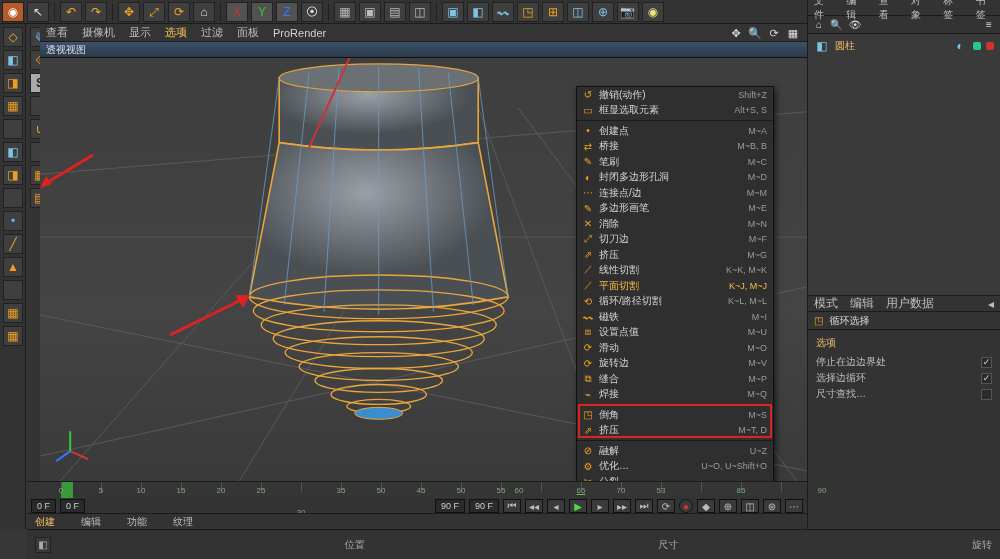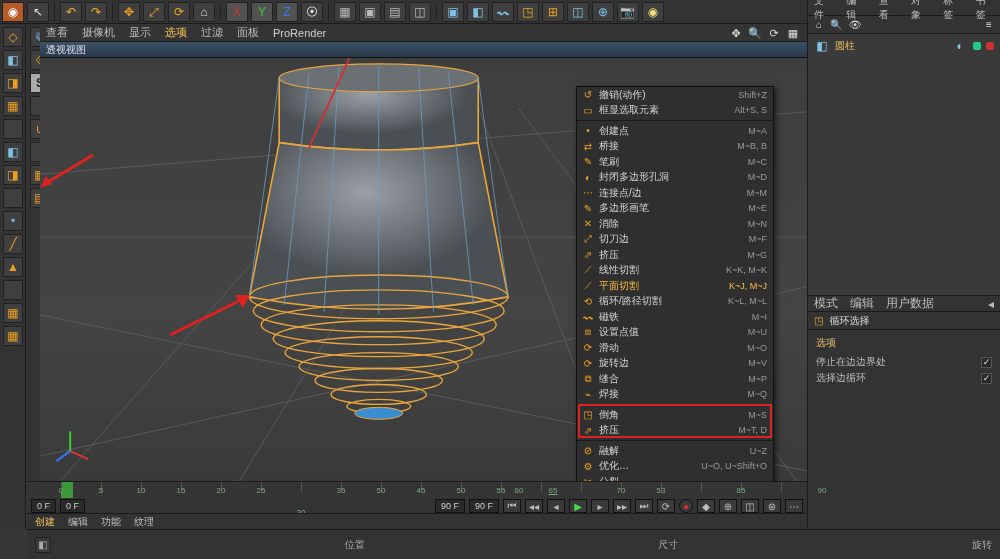--- a/index.html
+++ b/index.html
@@ -88,21 +88,21 @@
   .timeline .ruler .lbl  { position:absolute; top:4px; font-size:8px; color:#7a7; transform:translateX(-50%); }
   .timeline .head { position:absolute; left:34px; top:0; width:12px; height:16px; background:#3a9a3a; }
   .timeline .fields { height:16px; display:flex; align-items:center; gap:4px; padding:0 4px;}
   .timeline .fields .fld { height:14px; background:#2a2a2a; border:1px solid #111; font-size:9px; color:#ccc; display:flex; align-items:center; padding:0 5px; }
   .timeline .fields .spacer { flex:1; }
   .timeline .btn { width:18px; height:14px; display:inline-flex; align-items:center; justify-content:center; background:#3a3a3a; border:1px solid #111; font-size:10px; color:#bbb;}
   .timeline .btn.play { color:#4d4; }
   .timeline .btn.rec  { width:14px; border-radius:50%; color:#c33; }
 
   
-  .bottom-tabs { position:absolute; left:27px; right:193px; bottom:30px; height:16px; background:#333; display:flex; align-items:center; gap:13px; padding:0 8px; font-size:10px; color:#bcbcbc; border-top:1px solid #1b1b1b;}
+  .bottom-tabs { position:absolute; left:27px; right:193px; bottom:30px; height:16px; background:#333; display:flex; align-items:center; gap:26px; padding:0 8px; font-size:10px; color:#bcbcbc; border-top:1px solid #1b1b1b;}
   .bottom-tabs .first { color:#f0c060; }
   .status { position:absolute; left:27px; right:0; bottom:0; height:30px; background:#333; border-top:1px solid #1b1b1b; display:flex; align-items:center; padding:0 8px; font-size:10px; color:#aaa; justify-content:space-between;}
   .status .cell { display:flex; align-items:center; gap:4px; }
   .status .mini-ico { width:16px; height:16px; background:#3a3a3a; border:1px solid #222; display:inline-flex; align-items:center; justify-content:center;}
 </style>
 </head>
 <body>
 
 <div class="app">
 
@@ -439,20 +439,24 @@
       <span class="grp-title">选项</span>
       <div id="opts">
           <div class="opt" style="justify-content: space-between;">
             <span>停止在边边界处</span>
             <span class="cb">✓</span>
           </div>
           <div class="opt" style="justify-content: space-between;">
             <span>选择边循环</span>
             <span class="cb">✓</span>
           </div>
+          <div class="opt" style="justify-content: space-between;">
+            <span>尺寸查找…</span>
+            <span class="cb"></span>
+          </div>
         </div>
     </div>
   </div>
 
   <div class="timeline">
     <div class="ruler" id="ruler">
       <div class="head"></div>
     <div class="tick" style="left: 34px;"></div>
         <div class="lbl" style="left: 34px;">0</div>
         <div class="tick" style="left: 74px;"></div>
@@ -473,21 +477,21 @@
         <div class="lbl" style="left: 354px;">50</div>
         <div class="tick" style="left: 394px;"></div>
         <div class="lbl" style="left: 394px;">45</div>
         <div class="tick" style="left: 434px;"></div>
         <div class="lbl" style="left: 434px;">50</div>
         <div class="tick" style="left: 474px;"></div>
         <div class="lbl" style="left: 474px;">55</div>
         <div class="tick" style="left: 514px;"></div>
         <div class="lbl" style="left: 492px; text-align: right;">60</div>
         <div class="tick" style="left: 554px;"></div>
-        <div class="lbl" style="left: 526px; text-decoration: underline;">65</div>
+        <div class="lbl" style="left: 554px; text-decoration: underline;">65</div>
         <div class="tick" style="left: 594px;"></div>
         <div class="lbl" style="left: 594px;">70</div>
         <div class="tick" style="left: 634px;"></div>
         <div class="lbl" style="left: 634px;">53</div>
         <div class="tick" style="left: 674px;"></div>
         <div class="lbl" style="left: 710px; margin-top: 48px;">80</div>
         <div class="tick" style="left: 714px;"></div>
         <div class="lbl" style="left: 714px;">85</div>
         <div class="tick" style="left: 754px;"></div>
         <div class="lbl" style="left: 754px; margin-left: 41px;">90</div>

